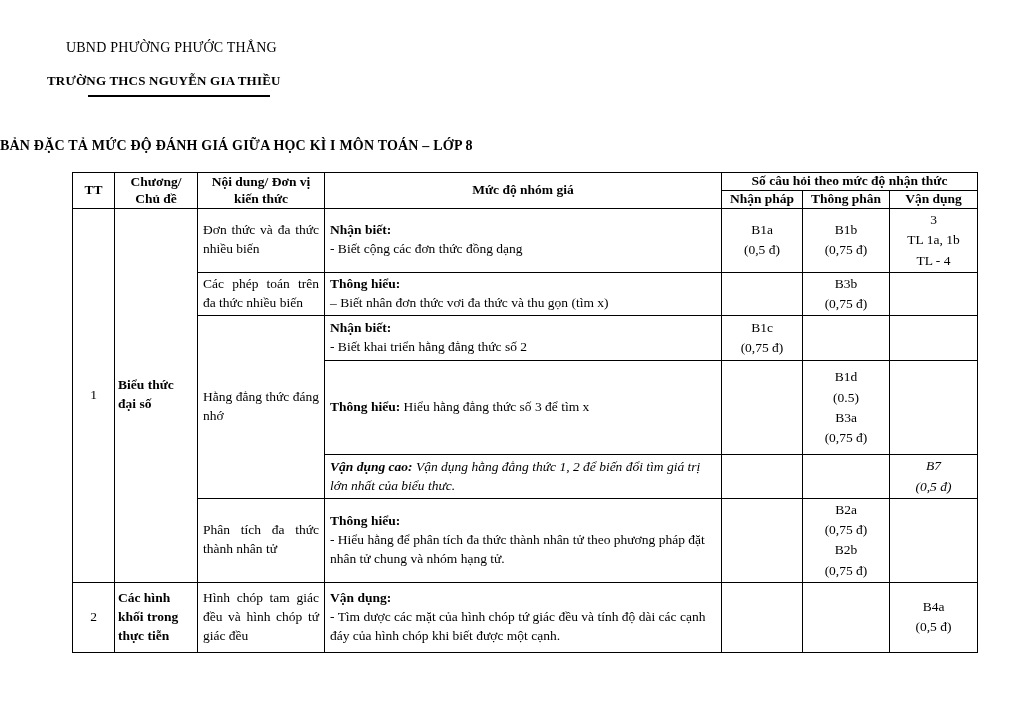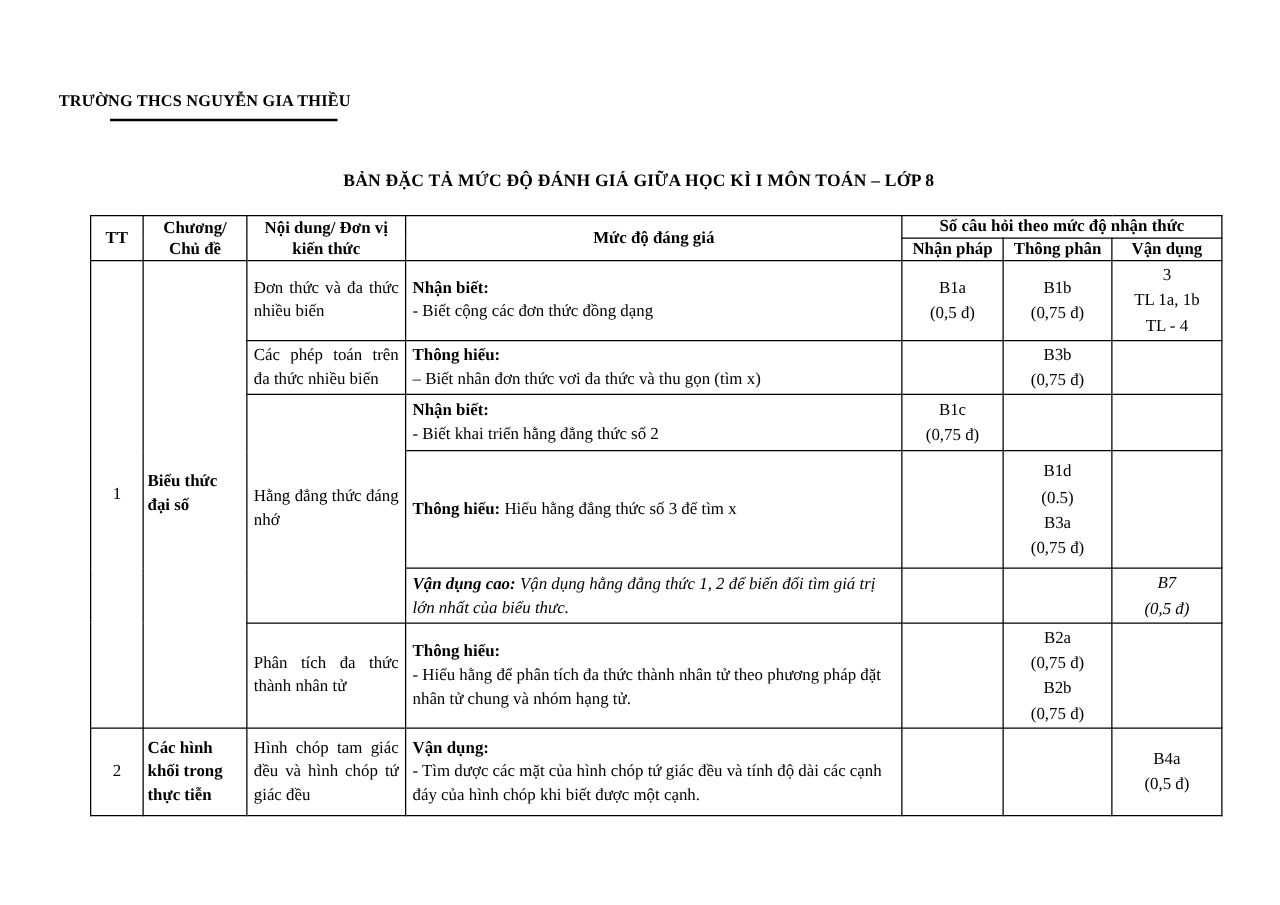--- a/index.html
+++ b/index.html
@@ -6,21 +6,21 @@
   body {
     width:1024px; height:724px; background:#ffffff; color:#000;
     font-family:"Liberation Serif","DejaVu Serif",serif;
   }
   .page { position:relative; width:1024px; height:724px; background:#fff; overflow:hidden; }
 
   .org-line1 { position:absolute; left:66px; top:40px; font-size:14px; letter-spacing:.2px; }
   .org-line2 { position:absolute; left:47px; top:73px; font-size:13px; font-weight:bold; letter-spacing:.2px; }
   .org-underline { position:absolute; left:88px; top:95px; width:182px; height:1.5px; background:#000; }
 
-  .doc-title { position:absolute; left:0; top:138px; width:1022px; text-align:center;
+  .doc-title { position:absolute; left:0; top:138px; width:1022px; text-align:left;
                font-weight:bold; font-size:14px; letter-spacing:.2px; }
 
   table.spec { position:absolute; left:72px; top:172px; width:905px;
                border-collapse:collapse; table-layout:fixed; }
   .spec th, .spec td { border:1px solid #000; vertical-align:middle; overflow:hidden; }
   .spec th { font-weight:bold; text-align:center; font-size:13.5px; line-height:1.2; padding:0 2px; }
   .spec td { font-size:13.5px; line-height:1.4; padding:1px 5px; }
 
   tr.hrow { height:18px; }
   tr.rA { height:59px; } tr.rB { height:40px; } tr.rC { height:45px; }
@@ -32,41 +32,42 @@
   td.c-content { text-align:justify; }
   td.c-level .lead { font-weight:bold; }
   td.c-level .lead.block { display:block; }
   td.score { text-align:center; white-space:pre-line; line-height:1.5; padding:1px 2px; }
 </style>
 </head>
 <body>
 
 <div class="page">
 
+  <div class="org-line1">UBND PHƯỜNG PHƯỚC THẮNG</div>
   <div class="org-line2">TRƯỜNG THCS NGUYỄN GIA THIỀU</div>
   <div class="org-underline"></div>
 
   <div class="doc-title">BẢN ĐẶC TẢ MỨC ĐỘ ĐÁNH GIÁ GIỮA HỌC KÌ I MÔN TOÁN – LỚP 8</div>
 
   <table class="spec">
     <colgroup>
       <col style="width:42px">
         <col style="width:83px">
         <col style="width:127px">
       <col style="width:397px">
         <col style="width:81px">
         <col style="width:87px">
         <col style="width:88px">
     </colgroup>
     <thead>
       <tr class="hrow">
         <th rowspan="2">TT</th>
         <th rowspan="2">Chương/ Chủ đề</th>
         <th rowspan="2">Nội dung/ Đơn vị kiến thức</th>
-        <th rowspan="2">Mức độ đáng giá</th>
+        <th rowspan="2">Mức độ nhóm giá</th>
         <th colspan="3">Số câu hỏi theo mức độ nhận thức</th>
       </tr>
       <tr class="hrow">
         <th>Nhận pháp</th>
         <th>Thông phân</th>
         <th>Vận dụng</th>
       </tr>
     </thead>
     <tbody>
       <tr class="rA">

